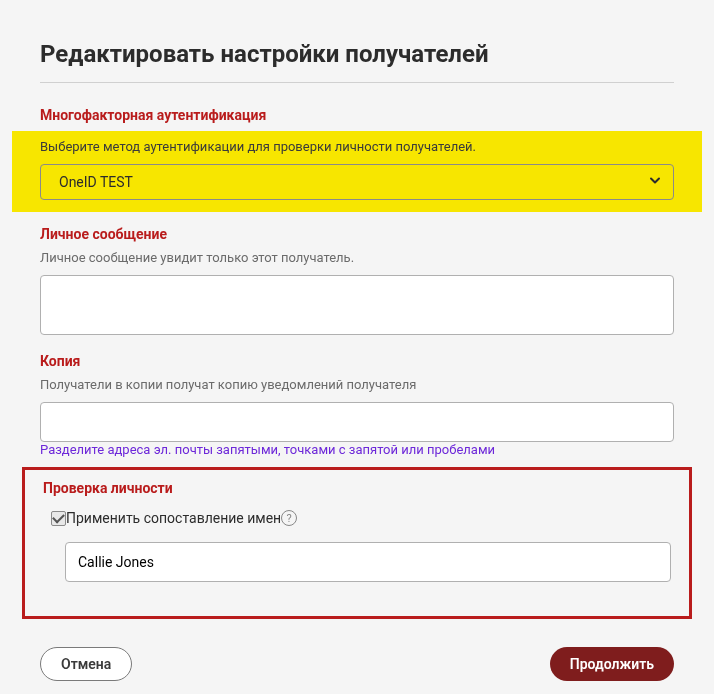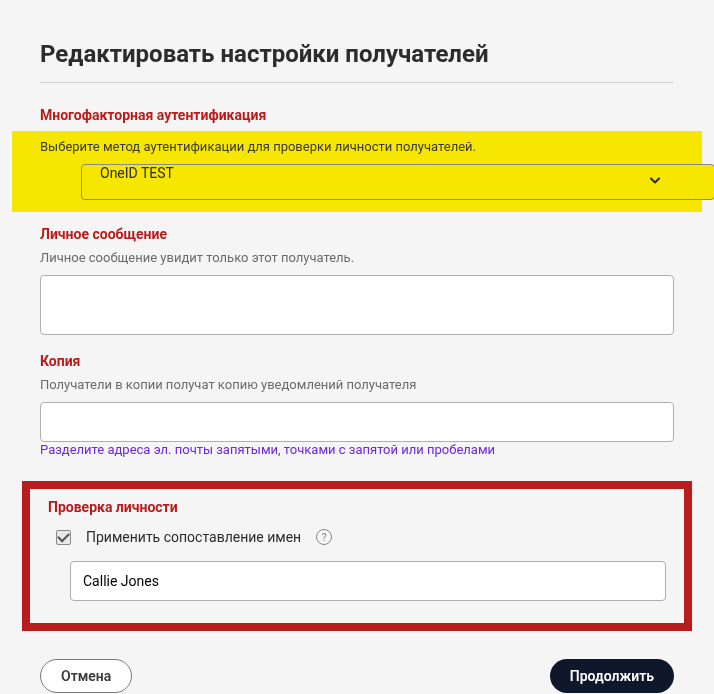--- a/index.html
+++ b/index.html
@@ -55,22 +55,22 @@
     .select {
       width: 100%;
       height: 36px;
       border: 1px solid #8a8a8a;
       border-radius: 4px;
       background: #f7e600;
       padding: 0 36px 0 18px;
       font-size: 14px;
       color: #2c2c2c;
       display: flex;
-      cursor: pointer;
-      margin-left: 41px;
+      align-items: center;
+      cursor: pointer;
     }
     .chevron {
       position: absolute;
       right: 12px;
       top: 50%;
       transform: translateY(-50%);
       pointer-events: none;
     }
     .block {
       margin-top: 14px;
@@ -94,33 +94,33 @@
       background: #fff;
       padding: 0 12px;
       font-size: 14px;
       font-family: inherit;
     }
     .helper-below {
       font-size: 13px;
       color: #6d28d9;
     }
     .identity-box {
-      border: 8px solid #b91c1c;
+      border: 3px solid #b91c1c;
       margin-left: -18px;
       margin-right: -18px;
-      padding: 10px 18px 22px 18px;
-      margin-top: 24px;
+      padding: 10px 18px 34px 18px;
+      margin-top: 10px;
     }
     .identity-box .section-label {
       margin-bottom: 14px;
     }
     .check-row {
       display: flex;
       align-items: center;
-      gap: 15px;
+      gap: 0;
       margin-bottom: 16px;
       padding-left: 8px;
     }
     .checkbox {
       width: 15px;
       height: 15px;
       border: 1px solid #8a8a8a;
       border-radius: 2px;
       background: #e8e8e8;
       display: inline-flex;
@@ -172,21 +172,21 @@
       cursor: pointer;
       border: none;
       font-family: inherit;
     }
     .btn-secondary {
       background: #fff;
       border: 1.5px solid #7a7a7a;
       color: #3a3a3a;
     }
     .btn-primary {
-      background: #0f172a;
+      background: #7f1d1d;
       color: #fff;
     }
   </style>
 </head>
 <body>
 
 <div class="panel">
   <div class="title">Редактировать настройки получателей</div>
 
   <div>

